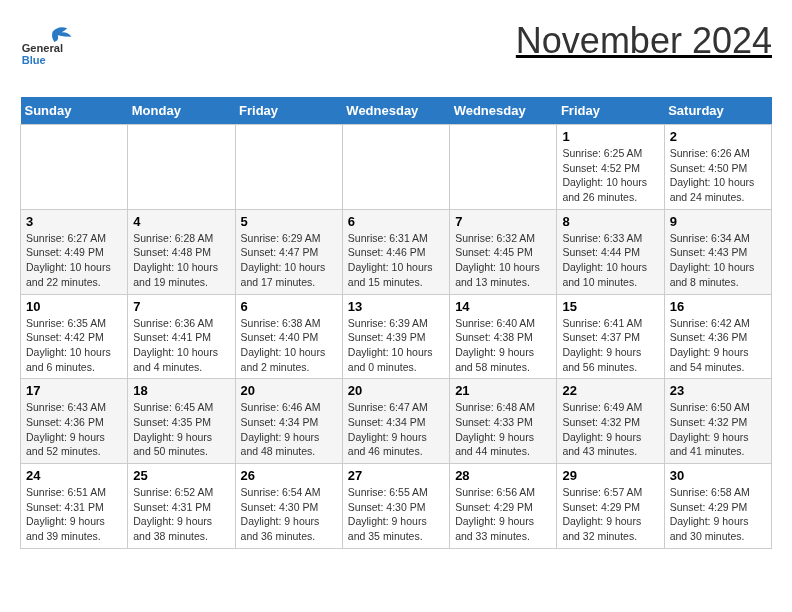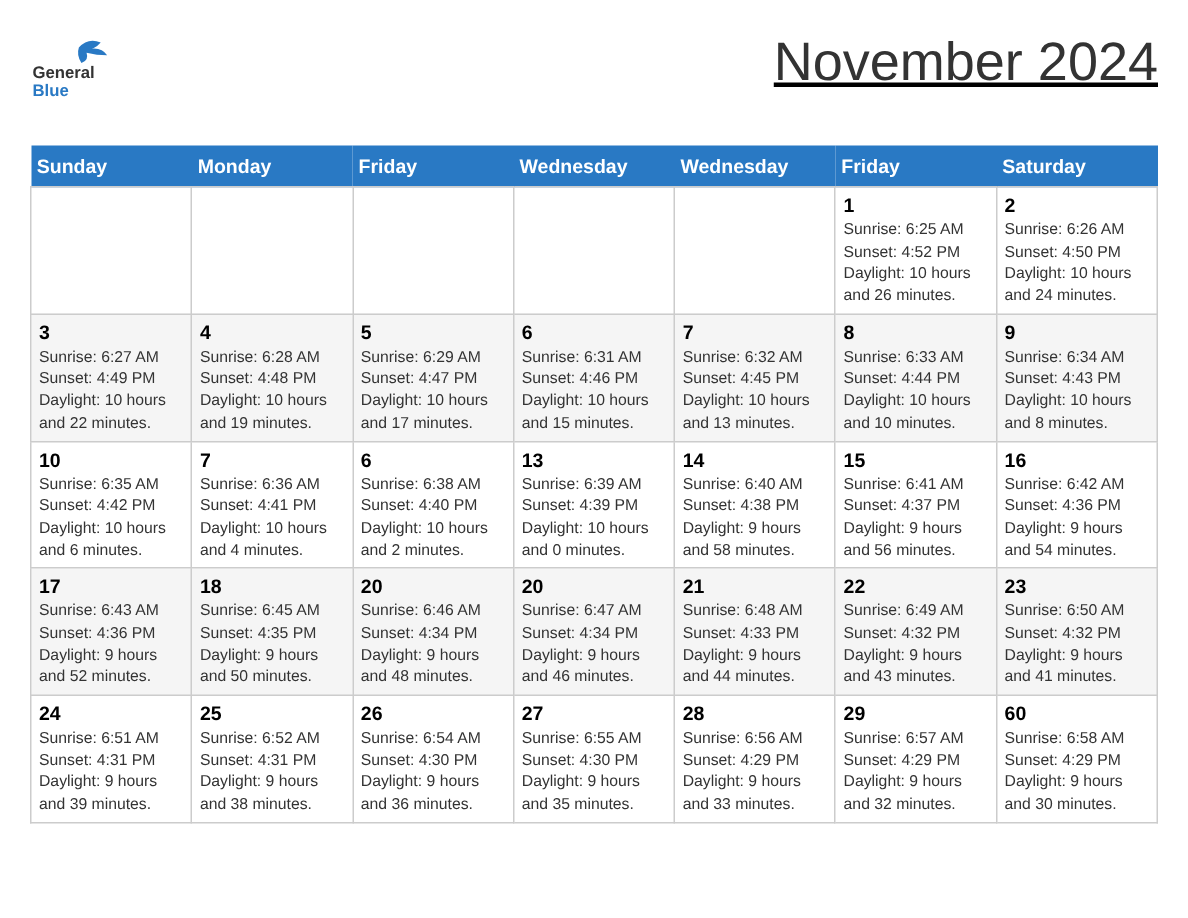--- a/index.html
+++ b/index.html
@@ -236,18 +236,18 @@
         </td>
         <td>
           <span class="day-num">28</span>
           <div class="day-info">Sunrise: 6:56 AM<br>Sunset: 4:29 PM<br>Daylight: 9 hours<br>and 33 minutes.</div>
         </td>
         <td>
           <span class="day-num">29</span>
           <div class="day-info">Sunrise: 6:57 AM<br>Sunset: 4:29 PM<br>Daylight: 9 hours<br>and 32 minutes.</div>
         </td>
         <td>
-          <span class="day-num">60</span>
+          <span class="day-num">30</span>
           <div class="day-info">Sunrise: 6:58 AM<br>Sunset: 4:29 PM<br>Daylight: 9 hours<br>and 30 minutes.</div>
         </td>
       </tr>
     </tbody>
 </table>
 
 </body></html>

